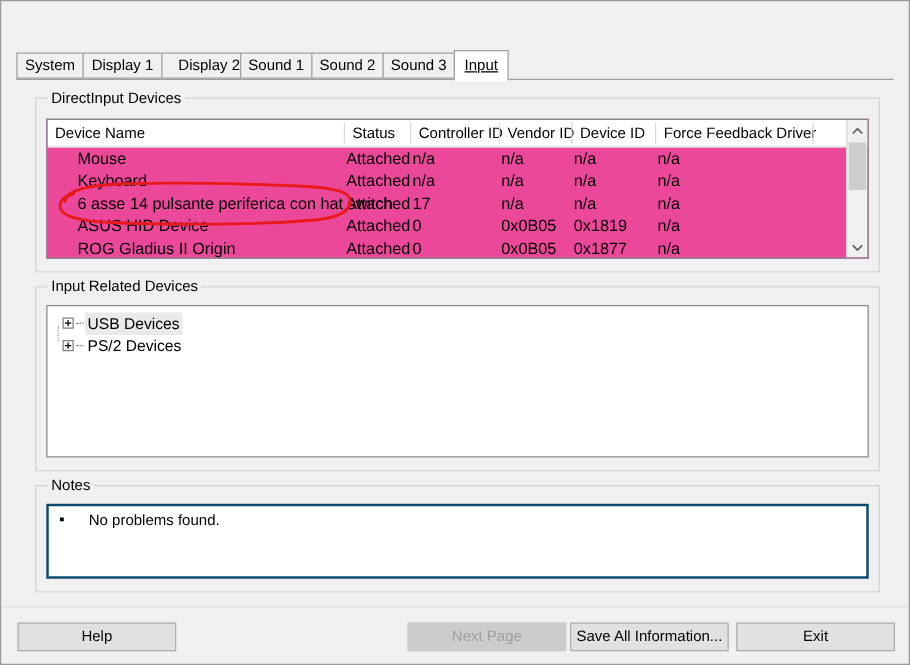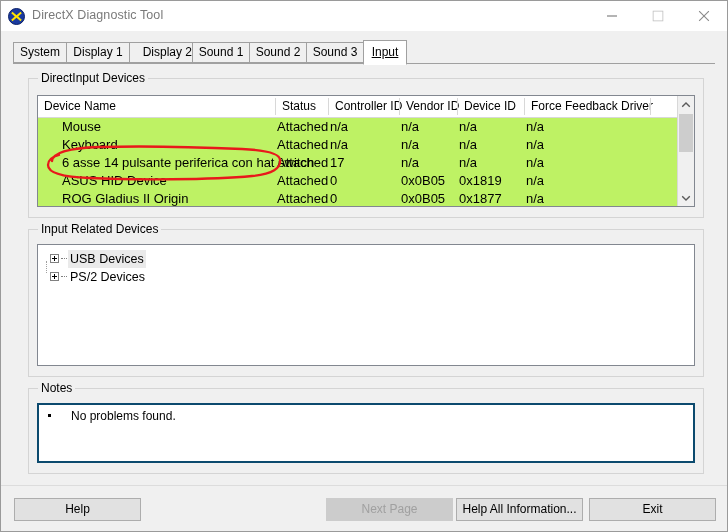--- a/index.html
+++ b/index.html
@@ -110,21 +110,21 @@
     font-size: 12px;
     color: #000;
     white-space: nowrap;
   }
 
   
   #listview {
     position: absolute;
     left: 36px; top: 94px;
     width: 658px; height: 112px;
-    background: #bef264;
+    background: #ec4899;
     border: 1px solid #828790;
     box-sizing: border-box;
     overflow: hidden;
   }
   #list-header {
     position: absolute;
     left: 0; top: 0;
     width: 656px; height: 21px;
     background: #ffffff;
     border-bottom: 1px solid #d8d8d8;
@@ -302,47 +302,20 @@
     left: 36px; top: 140px;
     width: 254px; height: 44px;
     pointer-events: none;
   }
 </style>
 </head>
 <body>
 
 <div id="window">
 
-  <div id="titlebar">
-    <div id="app-icon">
-      <svg width="17" height="17" viewBox="0 0 17 17">
-        <circle cx="8.5" cy="8.5" r="8" fill="#1a3a9e"></circle>
-        <circle cx="8.5" cy="8.5" r="8" fill="none" stroke="#0a1f66" stroke-width="1"></circle>
-        <path d="M4.5 3.8 L8.5 7.3 L12.5 3.8 L13.8 5.2 L10.2 8.5 L13.8 11.8 L12.5 13.2 L8.5 9.7 L4.5 13.2 L3.2 11.8 L6.8 8.5 L3.2 5.2 Z" fill="#ffe400"></path>
-      </svg>
-    </div>
-    <div id="title-text">DirectX Diagnostic Tool</div>
-
-    <div class="winbtn" id="btn-min">
-      <svg width="11" height="11" viewBox="0 0 11 11">
-          <line x1="0.5" y1="5.5" x2="10.5" y2="5.5" stroke="#6b6b6b" stroke-width="1.1"></line>
-        </svg>
-    </div>
-    <div class="winbtn" id="btn-max">
-      <svg width="11" height="11" viewBox="0 0 11 11">
-          <rect x="0.5" y="0.5" width="10" height="10" fill="none" stroke="#c2c2c2" stroke-width="1.1"></rect>
-        </svg>
-    </div>
-    <div class="winbtn" id="btn-close">
-      <svg width="11" height="11" viewBox="0 0 11 11">
-        <line x1="0.6" y1="0.6" x2="10.4" y2="10.4" stroke="#8a8a8a" stroke-width="1.1"></line>
-        <line x1="10.4" y1="0.6" x2="0.6" y2="10.4" stroke="#8a8a8a" stroke-width="1.1"></line>
-      </svg>
-    </div>
-  </div>
 
   <div id="tabstrip">
     <div class="tab" style="left:0px;   width:54px;">System</div>
     <div class="tab" style="left:53px;  width:64px;">Display 1</div>
     <div class="tab" style="left:116px; width:64px;text-align:right;">Display 2</div>
     <div class="tab" style="left:179px; width:58px;">Sound 1</div>
     <div class="tab" style="left:236px; width:58px;">Sound 2</div>
     <div class="tab" style="left:293px; width:58px;">Sound 3</div>
     <div class="tab active" style="left:350px; width:44px;text-decoration:underline;">Input</div>
   </div>
@@ -447,21 +420,21 @@
   </div>
 
   <div id="notesbox">
     <div id="note-bullet"></div>
     <div id="note-text">No problems found.</div>
   </div>
 
   <div id="bottom-sep"></div>
   <div class="btn" style="left:13px;  top:497px; width:127px;">Help</div>
   <div class="btn disabled" style="left:325px; top:497px; width:127px;">Next Page</div>
-  <div class="btn" style="left:455px; top:497px; width:127px;">Help All Information...</div>
+  <div class="btn" style="left:455px; top:497px; width:127px;">Save All Information...</div>
   <div class="btn" style="left:588px; top:497px; width:127px;">Exit</div>
 
   <div id="annotation">
     <svg width="254" height="44" viewBox="0 0 254 44">
       <path d="M15 20
                C 16 11, 34 7, 62 6
                C 100 5, 160 6, 205 8
                C 228 9, 243 12, 243 19
                C 244 27, 236 33, 215 35
                C 175 39, 95 39, 52 37

